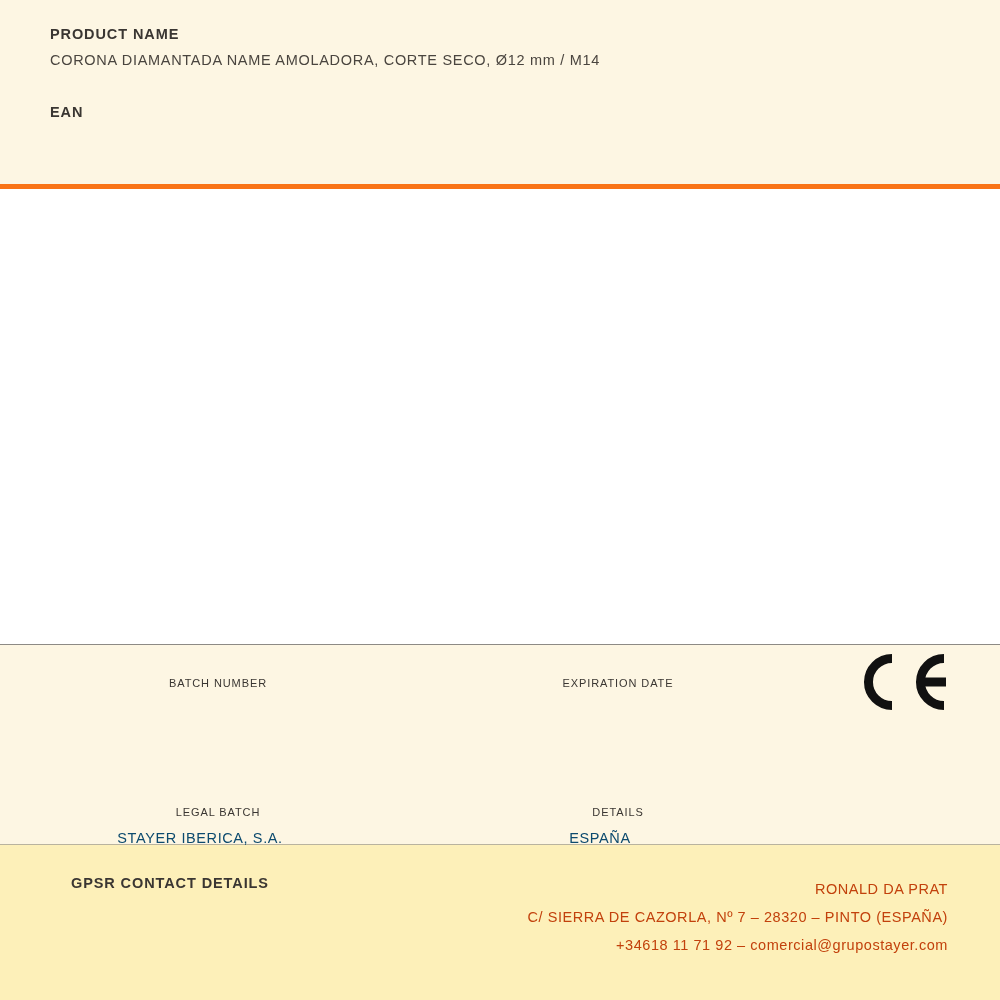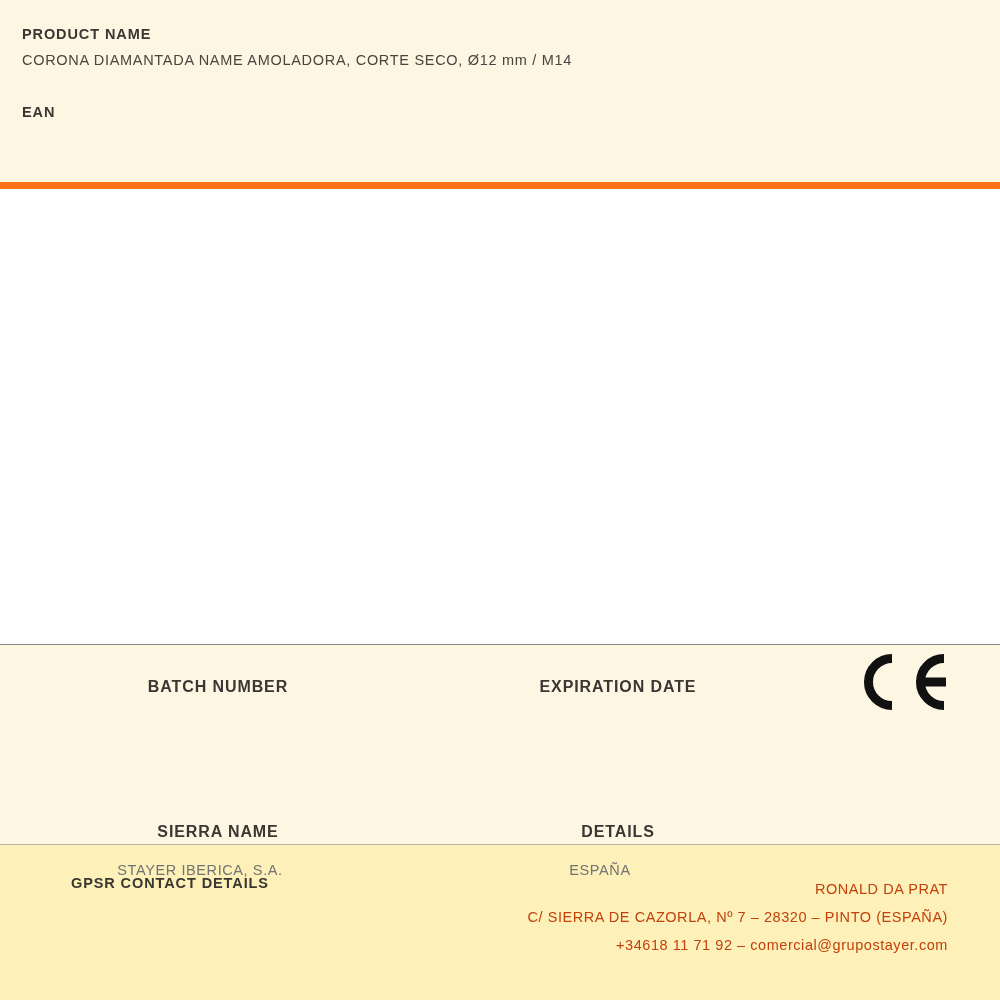--- a/index.html
+++ b/index.html
@@ -18,22 +18,22 @@
     width: 1000px;
     height: 1000px;
     position: relative;
     display: flex;
     flex-direction: column;
   }
 
   
   .top-block {
     background: #fdf6e3;
-    padding: 26px 50px 18px 22px;
-    border-bottom: 7px solid #f97316;
+    padding: 26px 50px 18px 50px;
+    border-bottom: 5px solid #f97316;
     box-sizing: border-box;
     height: 189px;
   }
   .field-label {
     font-size: 14.5px;
     font-weight: bold;
     letter-spacing: 0.9px;
     color: #3a3632;
     margin: 0 0 10px 0;
   }
@@ -67,33 +67,33 @@
     display: grid;
     grid-template-columns: 1fr 1fr;
     width: 800px;
     padding-top: 32px;
     box-sizing: border-box;
   }
   .cell {
     text-align: center;
   }
   .cell .c-label {
-    font-size: 16px;
-    font-weight: bold;
+    font-size: 11px;
+    font-weight: normal;
     letter-spacing: 0.9px;
     color: #3a3632;
     line-height: 1.2;
     margin-left: 36px;
   }
   .cell .c-value {
     font-size: 14.5px;
     letter-spacing: 0.6px;
-    color: #737373;
+    color: #0c4a6e;
     line-height: 1.3;
-    margin-top: 20px;
+    margin-top: 10px;
     min-height: 16px;
   }
   .row-two {
     margin-top: 58px;
   }
   .ce-mark {
     position: absolute;
     right: 52px;
     top: 700px;
     transform: translateY(-695px);
@@ -151,21 +151,21 @@
         <div class="c-value"></div>
       </div>
       <div class="cell">
         <div class="c-label">EXPIRATION DATE</div>
         <div class="c-value"></div>
       </div>
     </div>
 
     <div class="data-grid row-two">
       <div class="cell">
-        <div class="c-label">SIERRA NAME</div>
+        <div class="c-label">LEGAL BATCH</div>
         <div class="c-value">STAYER IBERICA, S.A.</div>
       </div>
       <div class="cell">
         <div class="c-label">DETAILS</div>
         <div class="c-value">ESPAÑA</div>
       </div>
     </div>
 
     <div class="ce-mark">
       <svg class="ce-svg" width="96" height="64" viewBox="0 0 96 64" xmlns="http://www.w3.org/2000/svg">

